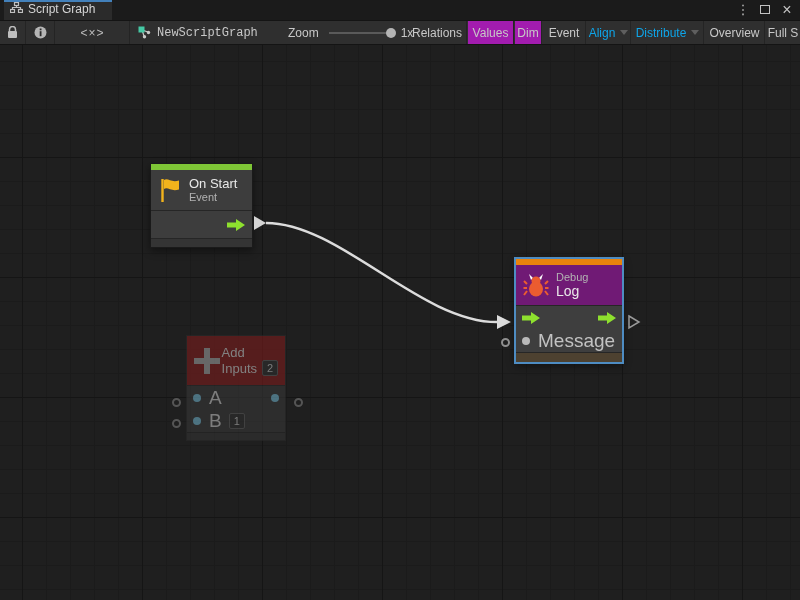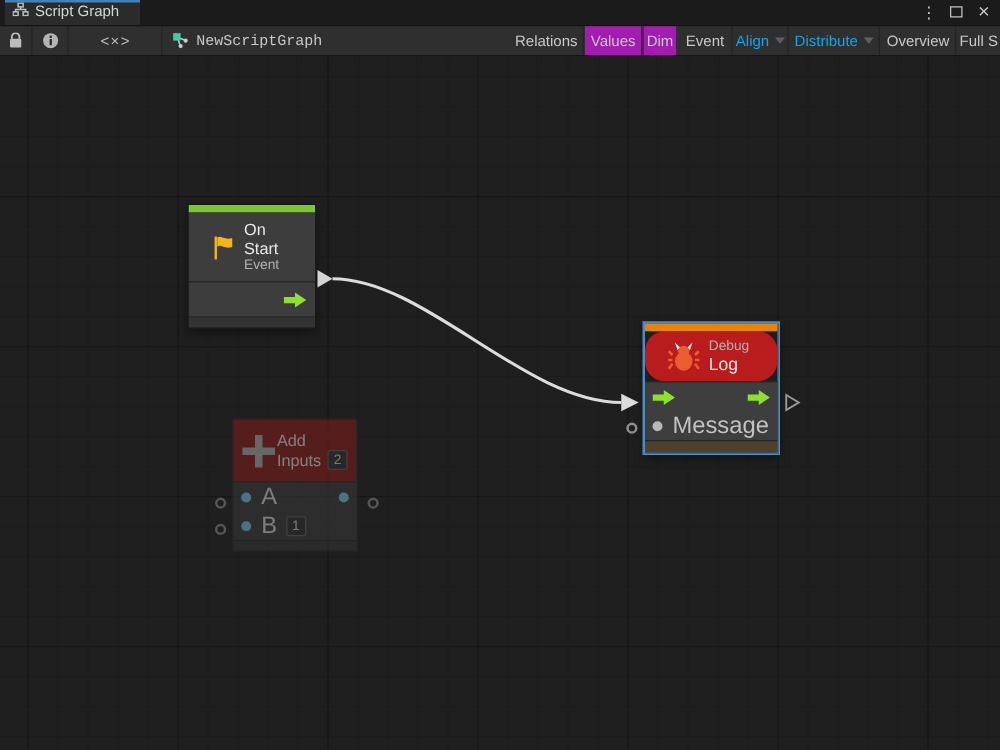--- a/index.html
+++ b/index.html
@@ -38,32 +38,32 @@
       linear-gradient(#151515 1px, transparent 1px),
       linear-gradient(90deg,#151515 1px, transparent 1px),
       linear-gradient(#1b1b1b 1px, transparent 1px),
       linear-gradient(90deg,#1b1b1b 1px, transparent 1px);
     background-size:120px 120px,120px 120px,24px 24px,24px 24px;
     background-position:0 112px,22px 0,0 16px,22px 0; }
 
   
   .node { position:absolute; border:1px solid #1a1a1a; box-shadow:0 3px 8px rgba(0,0,0,.45); }
   .accent-bar { height:6px; }
-  .node-header { display:flex; align-items:center; gap:7px; padding:6px 18px; background:#3d3d3d; }
+  .node-header { display:flex; align-items:center; gap:7px; padding:6px 7px; background:#3d3d3d; }
   .node-title { color:#e9e9e9; font-size:13px; line-height:15px; }
   .node-sub { color:#b3b3b3; font-size:11px; line-height:13px; }
   .node-body { background:#3d3d3d; border-top:1px solid #262626; }
   .node-footer { border-top:1px solid #262626; background:#343434; }
 
   .onstart { left:150px; top:163px; width:103px; }
   .onstart .node-body { height:28px; position:relative; }
   .onstart .node-footer { height:9px; }
 
   .debug { left:515px; top:258px; width:108px; border-color:#4e8cc2; box-shadow:0 0 0 1px #4e8cc2, 0 3px 8px rgba(0,0,0,.45); }
-  .debug .node-header { background:#b91c1c;border-radius:16px; }
+  .debug .node-header { background:#701a75; }
   .debug .node-body { background:#3e3e3e; }
   .debug .node-footer { background:#4d4130; height:10px; }
   .port-row { position:relative; height:23px; display:flex; align-items:center; padding:0 6px; }
 
   .addgroup { opacity:.58; }
   .addnode { left:186px; top:335px; width:100px; border:1px solid #2a2a2a; box-shadow:none; background:#343434; }
   .addnode .node-header { background:#7f1d1d; padding:9px 7px; gap:8px; align-items:flex-start; }
   .addnode .node-body { background:#383838; border-top:1px solid #2a2a2a; }
   .addnode .node-footer { height:8px; background:#343434; }
   .plus-icon { position:relative; width:26px; height:26px; margin-top:3px; }
@@ -129,20 +129,27 @@
   <div class="graph-ref">
     <svg width="13" height="13" viewBox="0 0 13 13">
       <path d="M4 4 L10 6 M4 4 L6 10" stroke="#c9c9c9" stroke-width="1.2"></path>
       <rect x="0.5" y="0.5" width="6" height="6" fill="#45c9a5"></rect>
       <circle cx="10.5" cy="6.5" r="1.7" fill="#c9c9c9"></circle>
       <circle cx="6.5" cy="10.8" r="1.7" fill="#c9c9c9"></circle>
     </svg>
     <span>NewScriptGraph</span>
   </div>
 
+  <div class="zoom-group">
+    <span>Zoom</span>
+    <div class="zoom-track">
+      <div class="zoom-knob"></div>
+    </div>
+    <span class="zoom-val">1x</span>
+  </div>
 
   <div class="tb-btn" style="left:408px;width:59px">
     <span>Relations</span>
   </div>
   <div class="tb-btn active" style="left:468px;width:46px">
     <span>Values</span>
   </div>
   <div class="tb-btn active" style="left:515px;width:27px">
     <span>Dim</span>
   </div>

